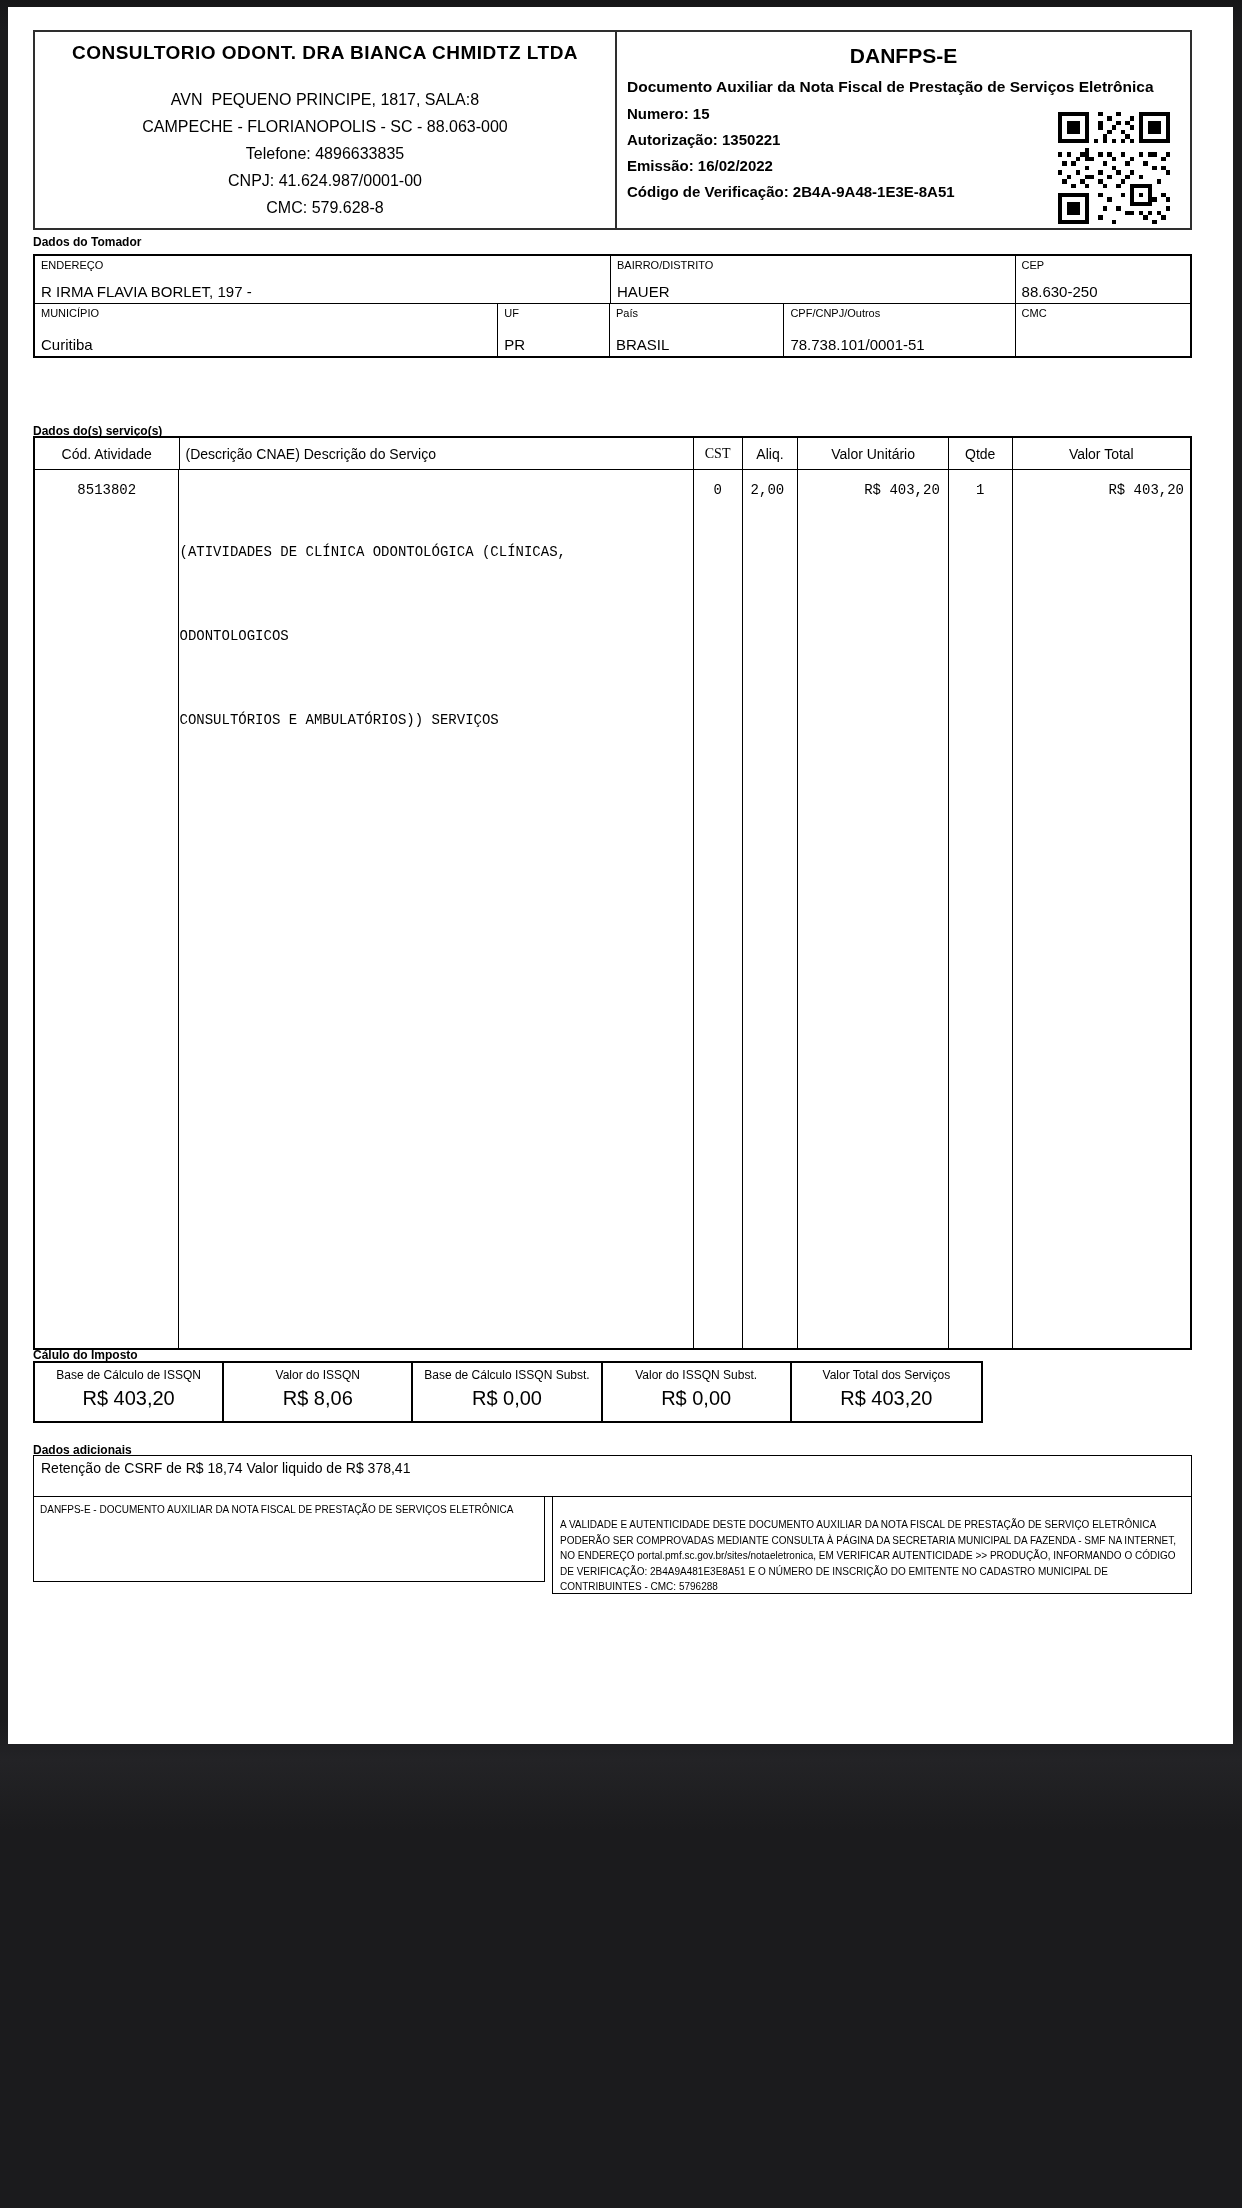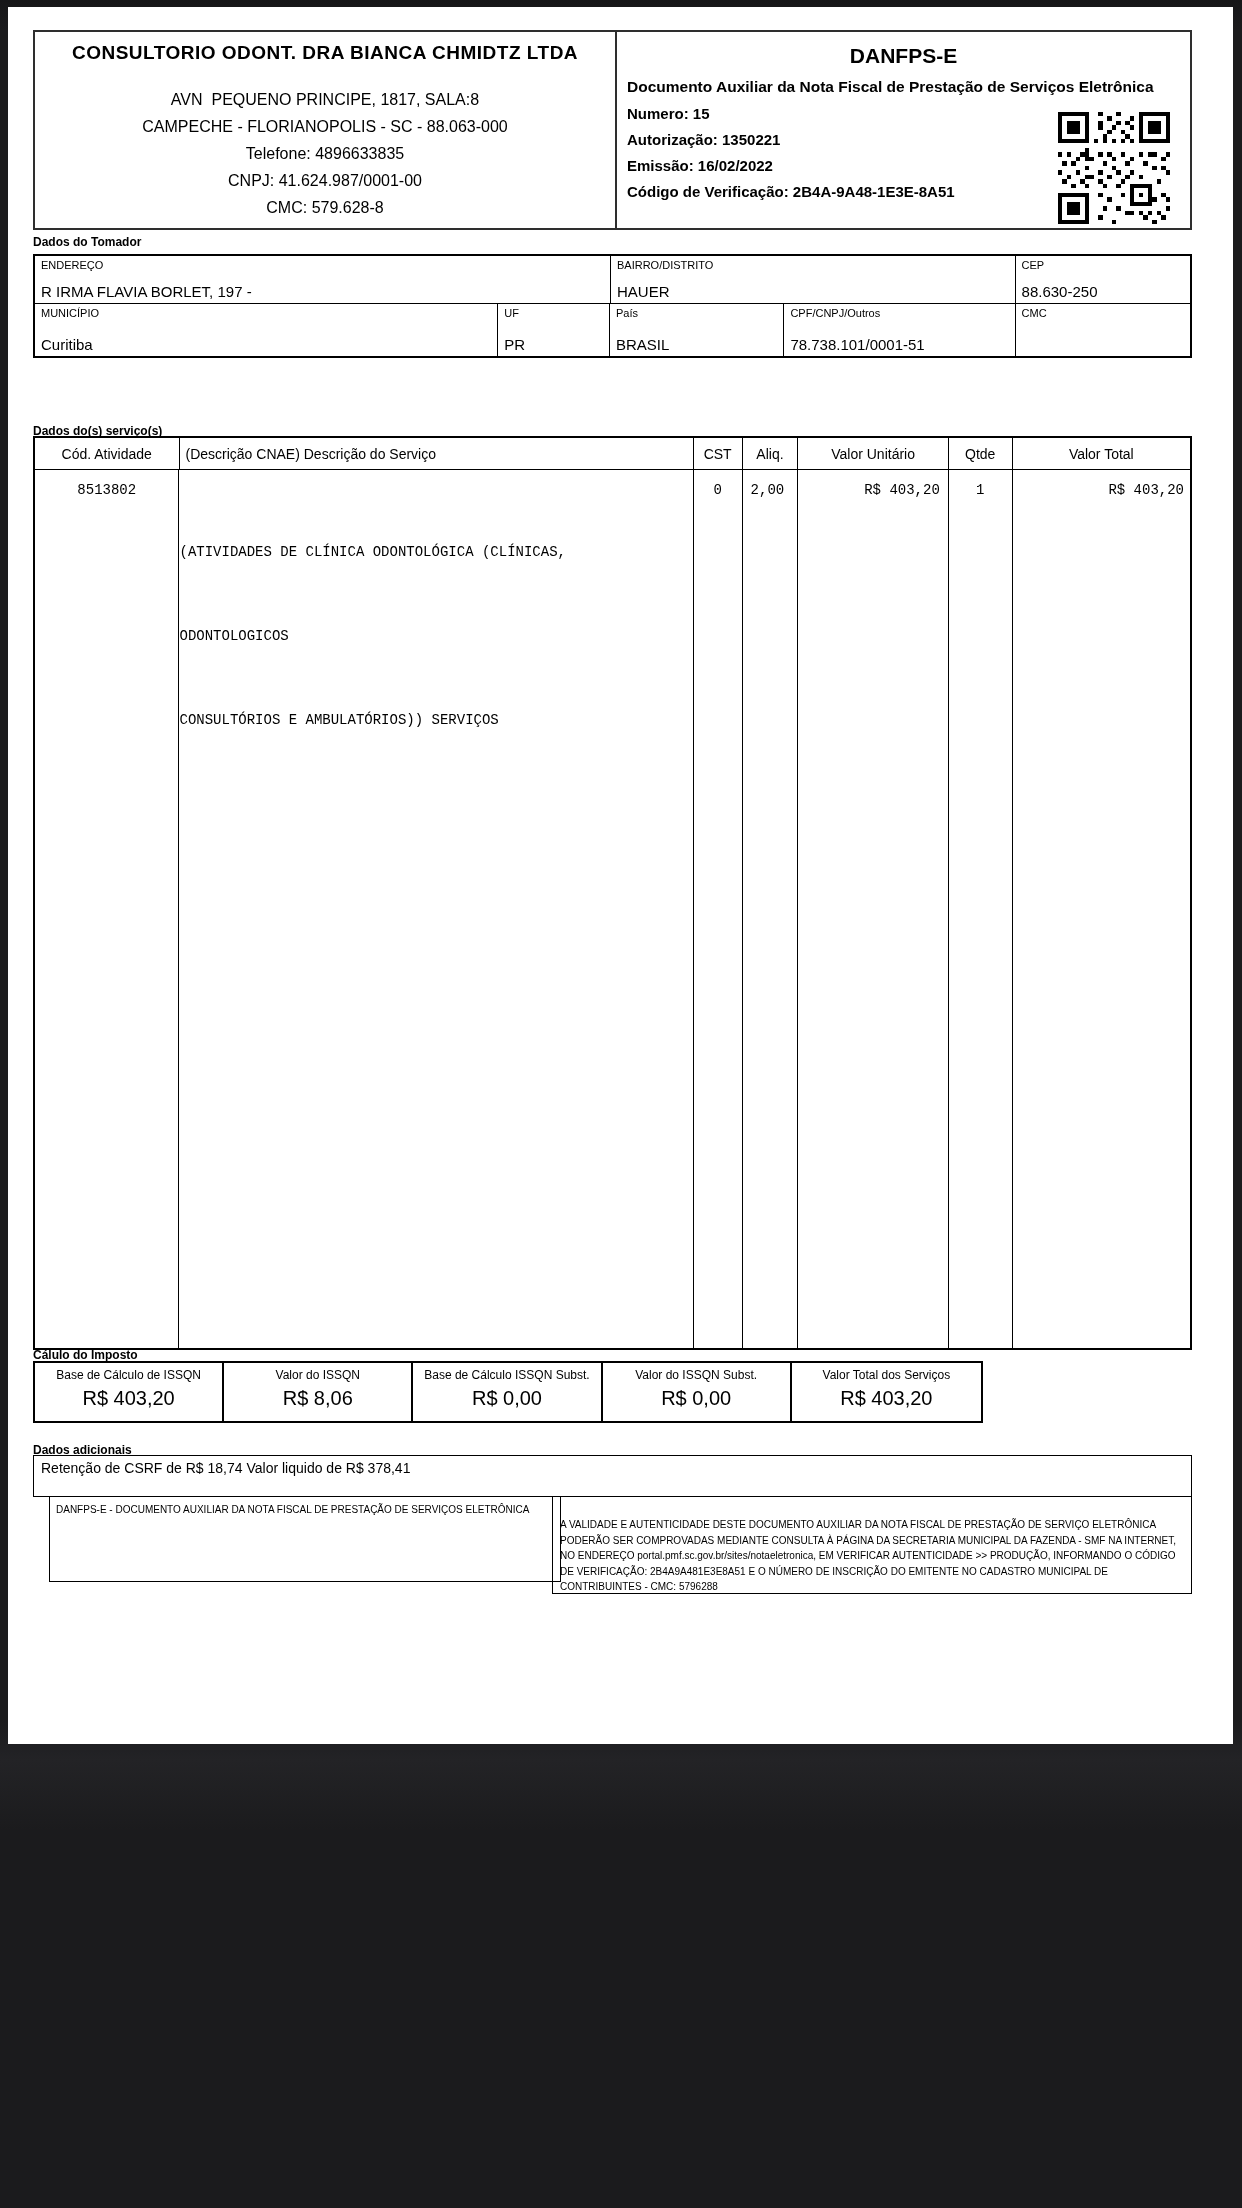--- a/index.html
+++ b/index.html
@@ -34,42 +34,42 @@
   .r1 { height:56px; } .r2 { height:48px; } .r3 { height:52px; }
 
   
   .srv-table { position:absolute; left:25px; top:429px; width:1159px; height:914px; border:2px solid #000; display:flex; flex-direction:column; }
   .srv-head { display:flex; height:32px; border-bottom:1.5px solid #000; }
   .srv-body { display:flex; flex:1; }
   .sc { border-right:1.5px solid #000; }
   .sc:last-child { border-right:none; }
   .srv-head .sc { display:flex; align-items:center; justify-content:center; font-size:14px; }
   .srv-head .sc.desc { justify-content:flex-start; padding-left:6px; }
-  .c1{width:145px;} .c2{width:516px;} .c3{width:49px;} .c4{width:56px;} .c5{width:151px;} .c6{width:64px;} .c7{width:178px;}
+  .c1{width:145px;} .c2{width:516px;} .c3{width:49px;font-family:Liberation Serif, serif;} .c4{width:56px;} .c5{width:151px;} .c6{width:64px;} .c7{width:178px;}
   .srv-body .sc { font-family:"Liberation Mono","DejaVu Sans Mono",monospace; font-size:14px; padding-top:12px; }
   .sc-cod { text-align:center; }
   .sc-desc { line-height:28px; white-space:pre-wrap; }
   .sc-cst { text-align:center; }
   .sc-aliq { text-align:center; padding-right:5px; }
   .sc-vu { text-align:right; padding-right:8px; }
   .sc-qt { text-align:center; }
   .sc-vt { text-align:right; padding-right:6px; }
 
   
   .tax-table { position:absolute; left:25px; top:1354px; width:950px; height:62px; border:2px solid #000; display:flex; }
   .tax-cell { width:20%; border-right:2px solid #000; text-align:center; padding-top:5px; }
   .tax-cell:last-child { border-right:none; }
   .tax-label { font-size:12px; }
   .tax-value { font-size:20px; margin-top:5px; }
 
   
   .adc-box { position:absolute; left:25px; top:1448px; width:1159px; height:42px; border:1.5px solid #000; padding:4px 7px; font-size:14px; }
 
   
-  .foot-left { position:absolute; left:41px; top:1489px; width:512px; height:86px; border:1.5px solid #000; padding:5px 6px; font-size:10px; line-height:15px; }
+  .foot-left { position:absolute; left:25px; top:1489px; width:512px; height:86px; border:1.5px solid #000; padding:5px 6px; font-size:10px; line-height:15px; }
   .foot-right { position:absolute; left:544px; top:1489px; width:640px; height:98px; border:1.5px solid #000; padding:20px 7px; font-size:10px; line-height:15.5px; }
 </style>
 </head>
 <body>
 
 <div class="backdrop"></div>
 
 <div class="paper">
 
   <div class="hdr-box">

